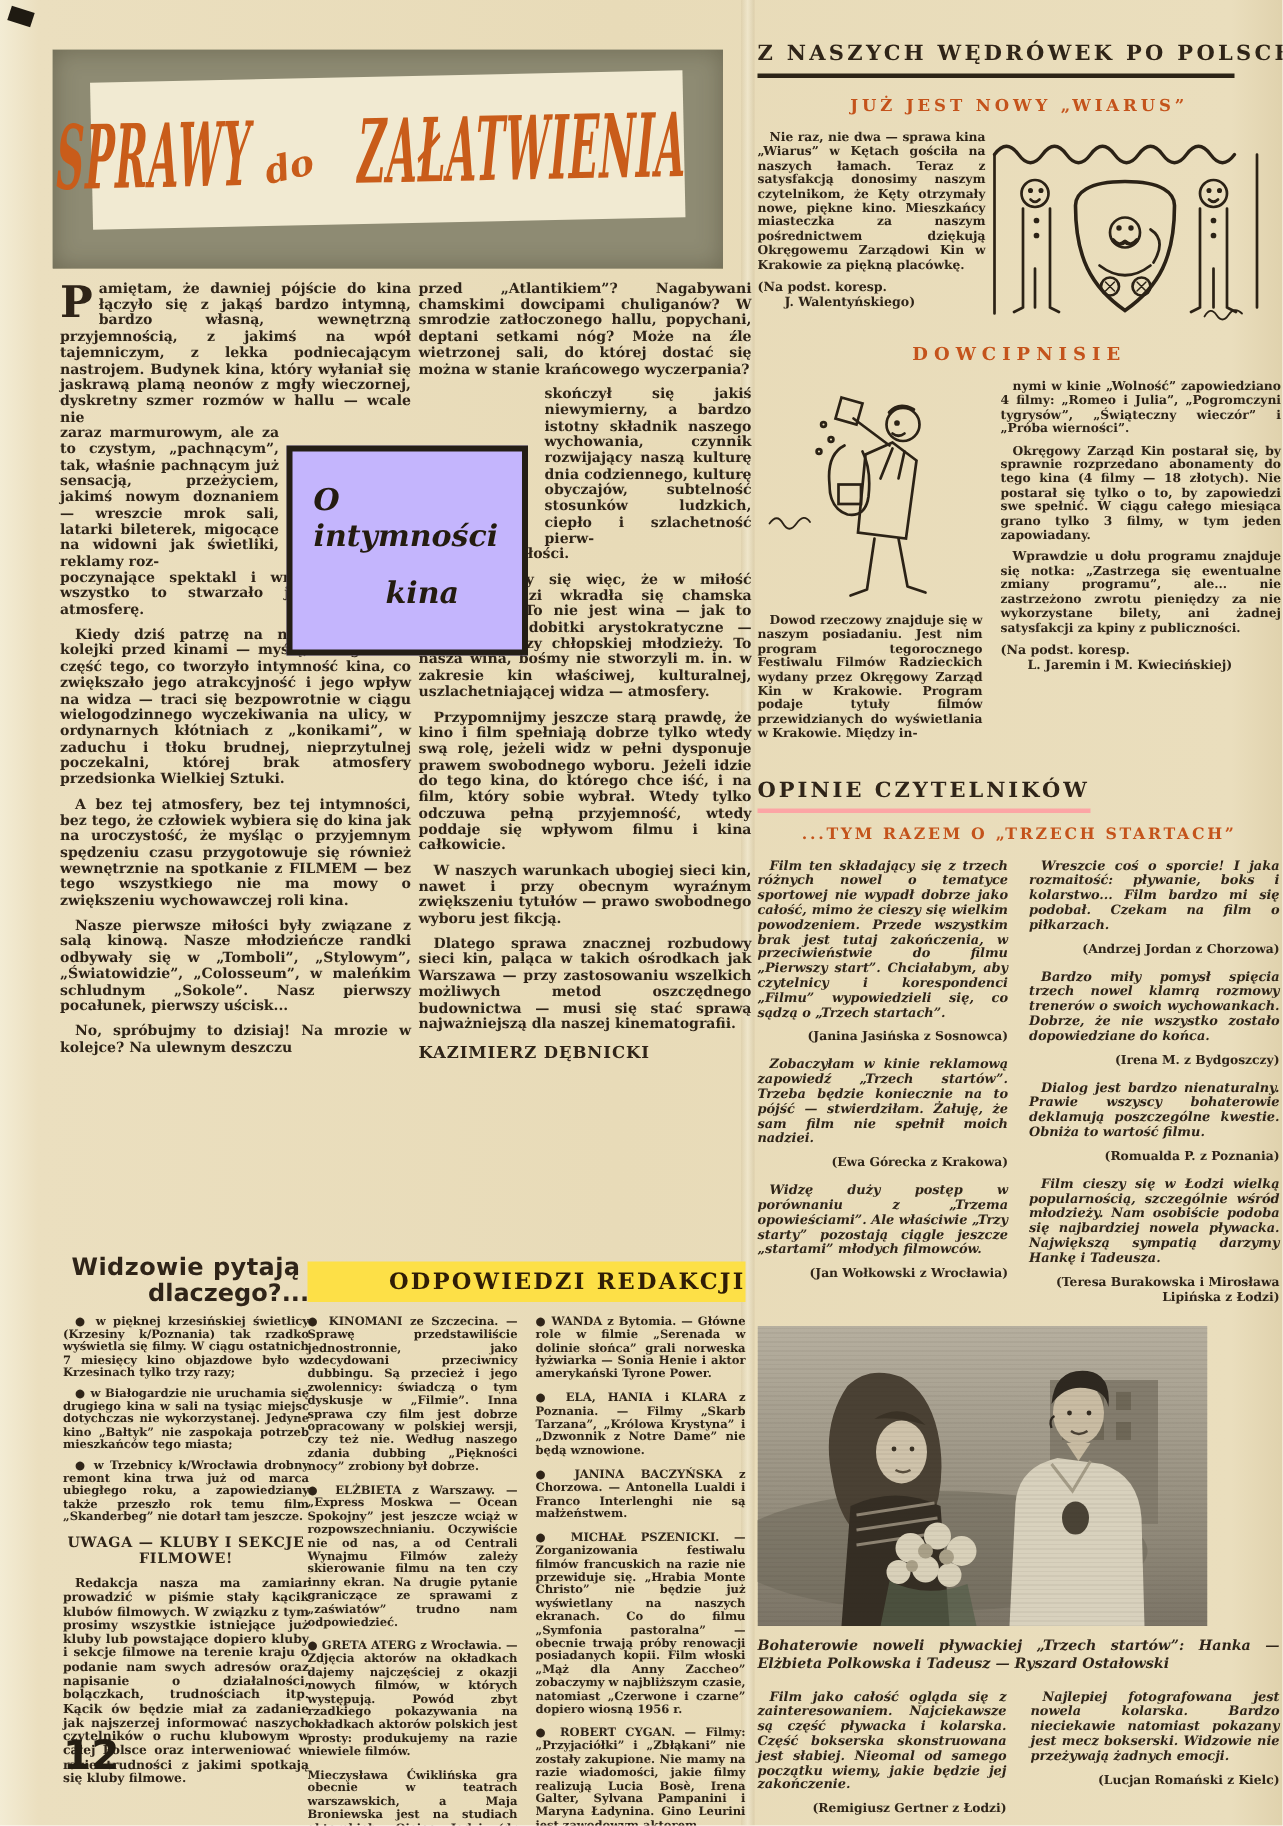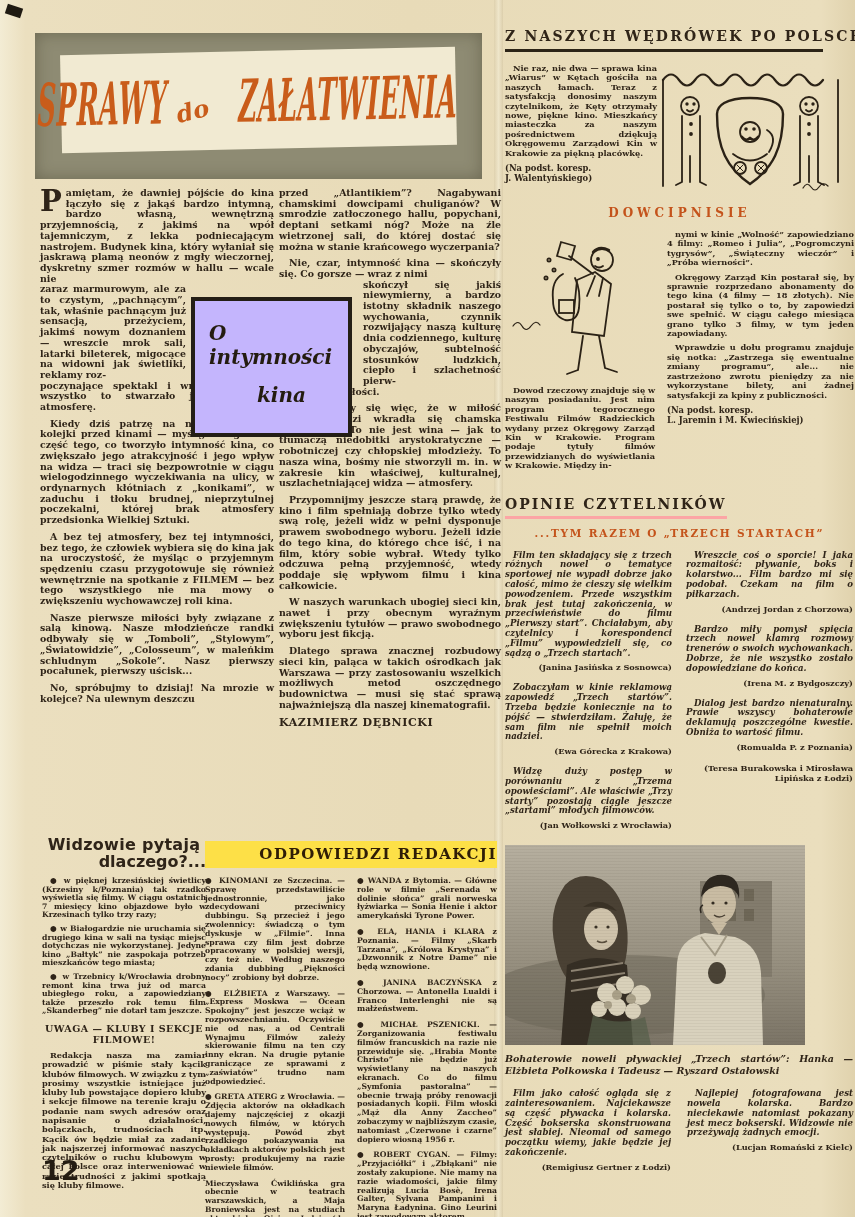--- a/index.html
+++ b/index.html
@@ -40,21 +40,21 @@
   .author{text-align:left;font:700 11px/14px "DejaVu Serif",serif;letter-spacing:.6px;margin-top:6px;}
 
   
   #rail{left:505px;top:28px;width:349px;}
   .rhead{font:700 14px/16px "DejaVu Serif",serif;letter-spacing:2.2px;border-bottom:3px solid #2c2417;
     padding-bottom:5px;margin-bottom:12px;width:318px;white-space:nowrap;}
   .rsub{color:#c4531b;font:700 11px/13px "DejaVu Serif",serif;letter-spacing:2.6px;text-align:center;margin:0 0 10px;}
   .sm{font:700 8.2px/9.4px "DejaVu Serif",serif;text-align:justify;}
   .smp{margin:0 0 5px;text-indent:8px;}
   .credit-l{font:700 8.4px/9.6px "DejaVu Serif",serif;margin-top:6px;}
-  .credit-i{font:700 8.4px/9.6px "DejaVu Serif",serif;}
+  .credit-i{font:700 8.4px/9.6px "DejaVu Serif",serif;margin-left:18px;}
   .wrow{display:flex;margin-bottom:2px;}
   .wtext{width:152px;}
   .wcart{flex:1;height:130px;}
   .dhead{color:#c4531b;font:700 12px/14px "DejaVu Serif",serif;letter-spacing:4px;text-align:center;margin:12px 0 10px;}
   .drow{display:flex;gap:12px;margin-bottom:10px;}
   .dleft{width:150px;}
   .dright{flex:1;}
   .dcart{width:150px;height:152px;margin-bottom:4px;}
   .ohead{font:700 14px/16px "DejaVu Serif",serif;letter-spacing:2px;border-bottom:3px solid #fca5a5;
     display:inline-block;padding-bottom:4px;margin:10px 0 8px;}
@@ -108,37 +108,37 @@
     <p class="a nl">zaraz marmurowym, ale za to czystym, „pachnącym”, tak, właśnie pachnącym już sensacją, przeżyciem, jakimś nowym doznaniem — wreszcie mrok sali, latarki bileterek, migocące na widowni jak świetliki, reklamy roz-</p>
     <p class="a">poczynające spektakl i wreszcie film — wszystko to stwarzało jakąś intymną atmosferę.</p>
     <p class="a ind">Kiedy dziś patrzę na niekończące się kolejki przed kinami — myślę, że ogromna część tego, co tworzyło intymność kina, co zwiększało jego atrakcyjność i jego wpływ na widza — traci się bezpowrotnie w ciągu wielogodzinnego wyczekiwania na ulicy, w ordynarnych kłótniach z „konikami”, w zaduchu i tłoku brudnej, nieprzytulnej poczekalni, której brak atmosfery przedsionka Wielkiej Sztuki.</p>
     <p class="a ind">A bez tej atmosfery, bez tej intymności, bez tego, że człowiek wybiera się do kina jak na uroczystość, że myśląc o przyjemnym spędzeniu czasu przygotowuje się również wewnętrznie na spotkanie z FILMEM — bez tego wszystkiego nie ma mowy o zwiększeniu wychowawczej roli kina.</p>
     <p class="a ind">Nasze pierwsze miłości były związane z salą kinową. Nasze młodzieńcze randki odbywały się w „Tomboli”, „Stylowym”, „Światowidzie”, „Colosseum”, w maleńkim schludnym „Sokole”. Nasz pierwszy pocałunek, pierwszy uścisk...</p>
     <p class="a ind m0">No, spróbujmy to dzisiaj! Na mrozie w kolejce? Na ulewnym deszczu</p>
   </div>
 <div class="abs" id="col2">
   <div>
       <p class="a">przed „Atlantikiem”? Nagabywani chamskimi dowcipami chuliganów? W smrodzie zatłoczonego hallu, popychani, deptani setkami nóg? Może na źle wietrzonej sali, do której dostać się można w stanie krańcowego wyczerpania?</p>
-      <p class="a ind m0">Nie, czar, intymność kina — skończyły się. Co gorsze — wraz z nimi</p>
       <p class="a nr">skończył się jakiś niewymierny, a bardzo istotny składnik naszego wychowania, czynnik rozwijający naszą kulturę dnia codziennego, kulturę obyczajów, subtelność stosunków ludzkich, ciepło i szlachetność pierw-</p>
       <p class="a">szej naszej miłości.</p>
       <p class="a ind">Nie dziwmy się więc, że w miłość młodych ludzi wkradła się chamska wulgarność. To nie jest wina — jak to tłumaczą niedobitki arystokratyczne — robotniczej czy chłopskiej młodzieży. To nasza wina, bośmy nie stworzyli m. in. w zakresie kin właściwej, kulturalnej, uszlachetniającej widza — atmosfery.</p>
       <p class="a ind">Przypomnijmy jeszcze starą prawdę, że kino i film spełniają dobrze tylko wtedy swą rolę, jeżeli widz w pełni dysponuje prawem swobodnego wyboru. Jeżeli idzie do tego kina, do którego chce iść, i na film, który sobie wybrał. Wtedy tylko odczuwa pełną przyjemność, wtedy poddaje się wpływom filmu i kina całkowicie.</p>
       <p class="a ind">W naszych warunkach ubogiej sieci kin, nawet i przy obecnym wyraźnym zwiększeniu tytułów — prawo swobodnego wyboru jest fikcją.</p>
       <p class="a ind">Dlatego sprawa znacznej rozbudowy sieci kin, paląca w takich ośrodkach jak Warszawa — przy zastosowaniu wszelkich możliwych metod oszczędnego budownictwa — musi się stać sprawą najważniejszą dla naszej kinematografii.</p>
     </div>
   <p class="author">KAZIMIERZ DĘBNICKI</p>
 </div>
 <div class="abs" id="pullbox">
   <div class="l1">O intymności</div>
   <div class="l2">kina</div>
 </div>
 
 <div class="abs" id="rail">
   <div class="rhead">Z NASZYCH WĘDRÓWEK PO POLSCE</div>
+  <div class="rsub">JUŻ JEST NOWY „WIARUS”</div>
   <div class="wrow">
     <div class="wtext">
       <p class="sm smp">Nie raz, nie dwa — sprawa kina „Wiarus” w Kętach gościła na naszych łamach. Teraz z satysfakcją donosimy naszym czytelnikom, że Kęty otrzymały nowe, piękne kino. Mieszkańcy miasteczka za naszym pośrednictwem dziękują Okręgowemu Zarządowi Kin w Krakowie za piękną placówkę.</p>
       <p class="credit-l">(Na podst. koresp.</p>
       <p class="credit-i">J. Walentyńskiego)</p>
     </div>
     <div class="wcart">
       <svg width="187" height="130" viewBox="0 0 187 130" fill="none" stroke="#2b2216" stroke-width="1.8" stroke-linecap="round">
         <path d="M6 16 q8,-11 16,0 t16,0 t16,0 t16,0 t16,0 t16,0 t16,0 t16,0 t16,0 t16,0" stroke-width="2.2"></path>
         <path d="M6 16 V122 M181 16 V118"></path>
@@ -217,20 +217,21 @@
         <p class="op">Widzę duży postęp w porównaniu z „Trzema opowieściami”. Ale właściwie „Trzy starty” pozostają ciągle jeszcze „startami” młodych filmowców.</p>
         <p class="op cr">(Jan Wołkowski z Wrocławia)</p>
       </div>
     <div class="ocol">
         <p class="op">Wreszcie coś o sporcie! I jaka rozmaitość: pływanie, boks i kolarstwo... Film bardzo mi się podobał. Czekam na film o piłkarzach.</p>
         <p class="op cr">(Andrzej Jordan z Chorzowa)</p>
         <p class="op">Bardzo miły pomysł spięcia trzech nowel klamrą rozmowy trenerów o swoich wychowankach. Dobrze, że nie wszystko zostało dopowiedziane do końca.</p>
         <p class="op cr">(Irena M. z Bydgoszczy)</p>
         <p class="op">Dialog jest bardzo nienaturalny. Prawie wszyscy bohaterowie deklamują poszczególne kwestie. Obniża to wartość filmu.</p>
         <p class="op cr">(Romualda P. z Poznania)</p>
+        <p class="op">Film cieszy się w Łodzi wielką popularnością, szczególnie wśród młodzieży. Nam osobiście podoba się najbardziej nowela pływacka. Największą sympatią darzymy Hankę i Tadeusza.</p>
         <p class="op cr">(Teresa Burakowska i Mirosława Lipińska z Łodzi)</p>
       </div>
   </div>
 
   <div class="photo">
     <svg width="300" height="200" viewBox="0 0 300 200">
       <defs>
         <linearGradient id="sky" x1="0" y1="0" x2="0" y2="1">
           <stop offset="0" stop-color="#b6af9f"></stop>
             <stop offset="0.6" stop-color="#968f7f"></stop>

